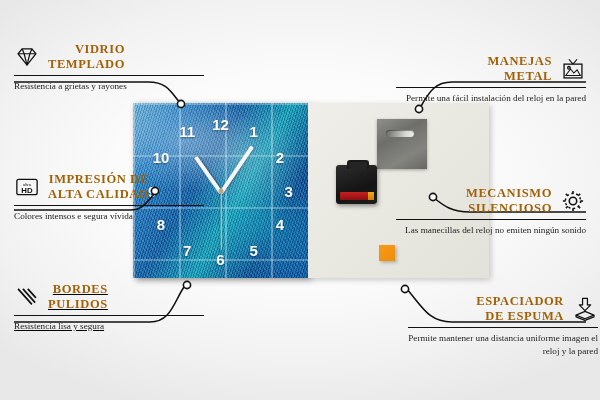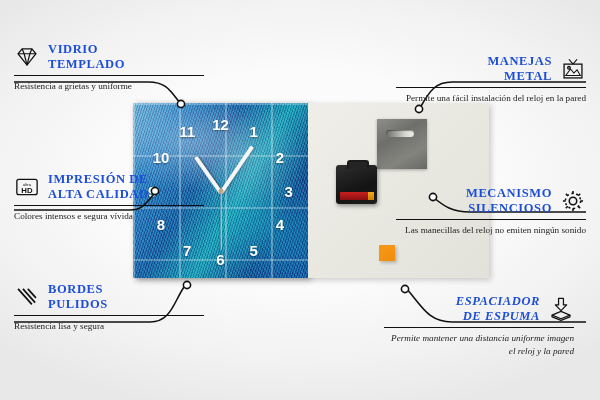--- a/index.html
+++ b/index.html
@@ -85,21 +85,21 @@
   }
 
   
   .callout{position:absolute;width:190px;}
   .callout.left{text-align:left;}
   .callout.right{text-align:right;}
   .ct-head{display:flex;align-items:center;gap:8px;}
   .callout.right .ct-head{justify-content:flex-end;margin-top:12px;}
   .ct-title{
     font-family:"Liberation Serif",serif;font-weight:700;font-size:12.5px;
-    letter-spacing:.6px;color:#1d4ed8;line-height:1.18;text-transform:uppercase;
+    letter-spacing:.6px;color:#a16207;line-height:1.18;text-transform:uppercase;text-align:right;
   }
   .rule{height:1.4px;background:#111;margin:3px 0 4px;}
   .ct-desc{font-size:9.2px;color:#1d1d1d;line-height:1.38;}
   .ico{width:26px;height:26px;flex:0 0 26px;display:block;}
 
   svg.lines{position:absolute;inset:0;width:600px;height:400px;pointer-events:none;}
 </style>
 </head>
 <body>
 
@@ -165,40 +165,40 @@
           <path d="M5,12 L16,26 L27,12 L22,6 H10 Z"></path>
           <path d="M5,12 H27 M10,6 L12.5,12 L16,26 M22,6 L19.5,12 L16,26 M12.5,12 H19.5"></path>
         </g>
       </svg>
       <div>
         <div class="ct-title">VIDRIO</div>
         <div class="ct-title">TEMPLADO</div>
       </div>
     </div>
     <div class="rule"></div>
-    <div class="ct-desc">Resistencia a grietas y uniforme</div>
+    <div class="ct-desc">Resistencia a grietas y rayones</div>
   </div>
 
   <div class="callout left" style="left:14px;top:172px;">
     <div class="ct-head">
       <svg class="ico" viewBox="0 0 32 32">
         <rect x="3.5" y="6.5" width="25" height="19" rx="2.5" fill="none" stroke="#111" stroke-width="1.6"></rect>
         <text x="16" y="14.5" text-anchor="middle" font-family="Liberation Sans, sans-serif" font-size="5.4" fill="#111">ultra</text>
         <text x="16" y="22.8" text-anchor="middle" font-family="Liberation Sans, sans-serif" font-size="9.6" font-weight="bold" fill="#111">HD</text>
       </svg>
       <div>
         <div class="ct-title">IMPRESIÓN DE</div>
         <div class="ct-title">ALTA CALIDAD</div>
       </div>
     </div>
     <div class="rule"></div>
     <div class="ct-desc">Colores intensos e segura vívida</div>
   </div>
 
-  <div class="callout left" style="left:14px;top:282px;">
+  <div class="callout left" style="left:14px;top:282px;text-decoration:underline;">
     <div class="ct-head">
       <svg class="ico" viewBox="0 0 32 32">
         <g stroke="#111" stroke-width="2.1" fill="none">
           <path d="M5,6 L22,25"></path>
             <path d="M11,6 L26,23"></path>
             <path d="M17,6 L27,17"></path>
         </g>
       </svg>
       <div>
         <div class="ct-title">BORDES</div>
@@ -240,21 +240,21 @@
           <path d="M16,3.6 v3.4 M16,25 v3.4 M3.6,16 h3.4 M25,16 h3.4
                    M7.2,7.2 l2.4,2.4 M22.4,22.4 l2.4,2.4 M24.8,7.2 l-2.4,2.4 M9.6,22.4 l-2.4,2.4"></path>
           <circle cx="16" cy="16" r="9.4" stroke-dasharray="2.6 3.4"></circle>
         </g>
       </svg>
     </div>
     <div class="rule"></div>
     <div class="ct-desc">Las manecillas del reloj no emiten ningún sonido</div>
   </div>
 
-  <div class="callout right" style="left:384px;top:282px;font-style:italic;">
+  <div class="callout right" style="left:408px;top:282px;">
     <div class="ct-head">
       <div>
         <div class="ct-title">ESPACIADOR</div>
         <div class="ct-title">DE ESPUMA</div>
       </div>
       <svg class="ico" viewBox="0 0 32 32">
         <g fill="none" stroke="#111" stroke-width="1.5" stroke-linejoin="round">
           <path d="M13,3 h6 v8 h4 l-7,7 l-7,-7 h4 Z"></path>
           <path d="M16,19 L5,23.5 L16,28 L27,23.5 Z"></path>
           <path d="M5,23.5 v2.2 L16,30 L27,25.7 v-2.2"></path>

